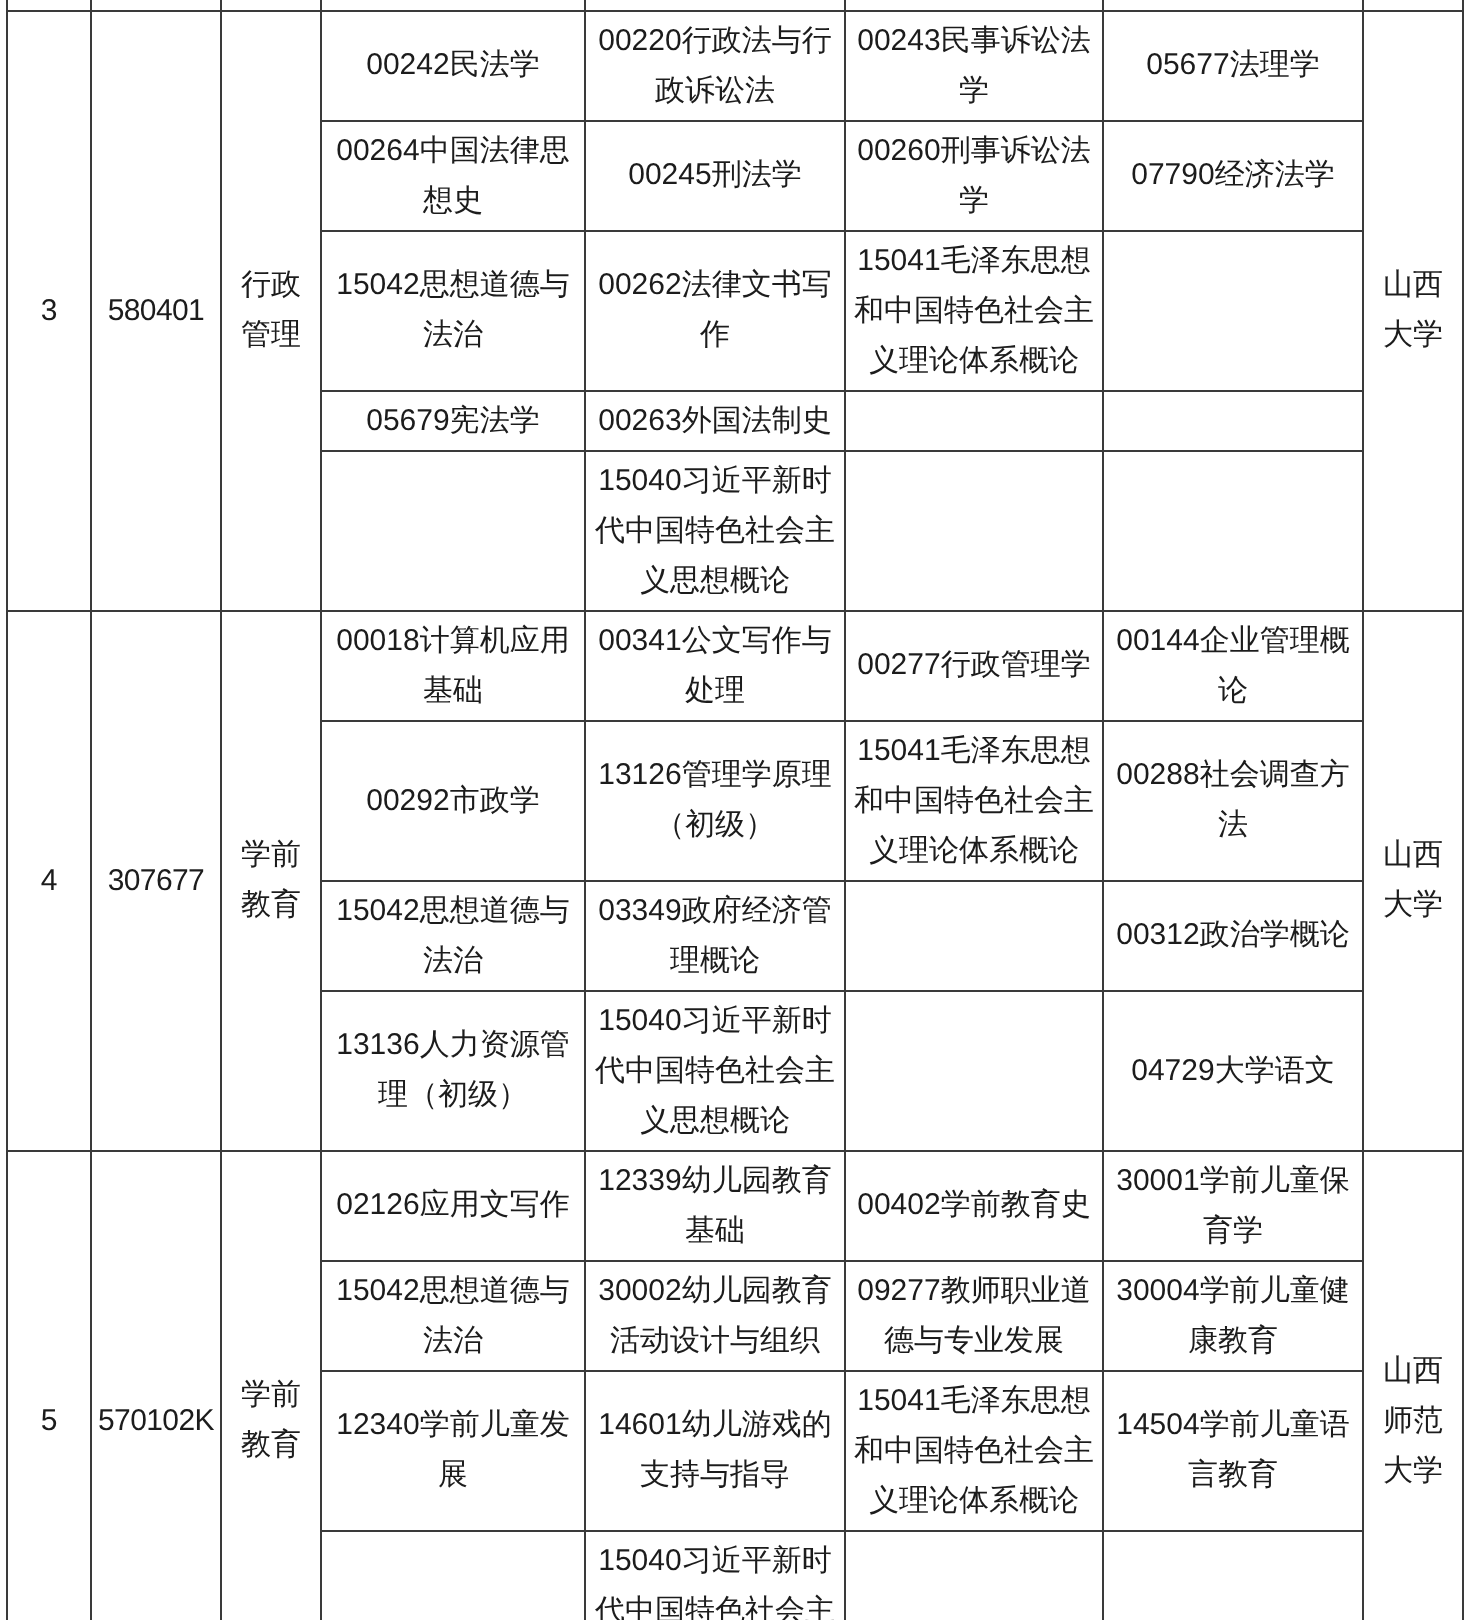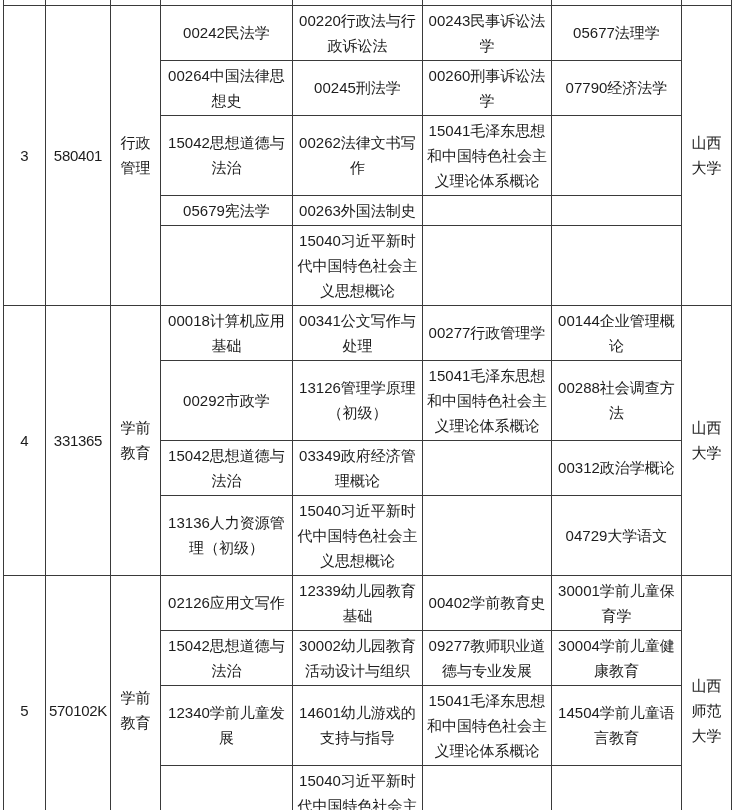--- a/index.html
+++ b/index.html
@@ -97,21 +97,21 @@
     </tr>
     <tr style="height:79px">
       <td></td>
       <td>15040习近平新时代中国特色社会主义思想概论</td>
       <td></td>
       <td></td>
     </tr>
 
     <tr style="height:53px">
       <td class="num" rowspan="4">4</td>
-      <td class="code" rowspan="4">331365</td>
+      <td class="code" rowspan="4">307677</td>
       <td rowspan="4">学前教育</td>
       <td>00018计算机应用基础</td>
       <td>00341公文写作与处理</td>
       <td>00277行政管理学</td>
       <td>00144企业管理概论</td>
       <td rowspan="4">山西大学</td>
     </tr>
     <tr style="height:80px">
       <td>00292市政学</td>
       <td>13126管理学原理（初级）</td>

